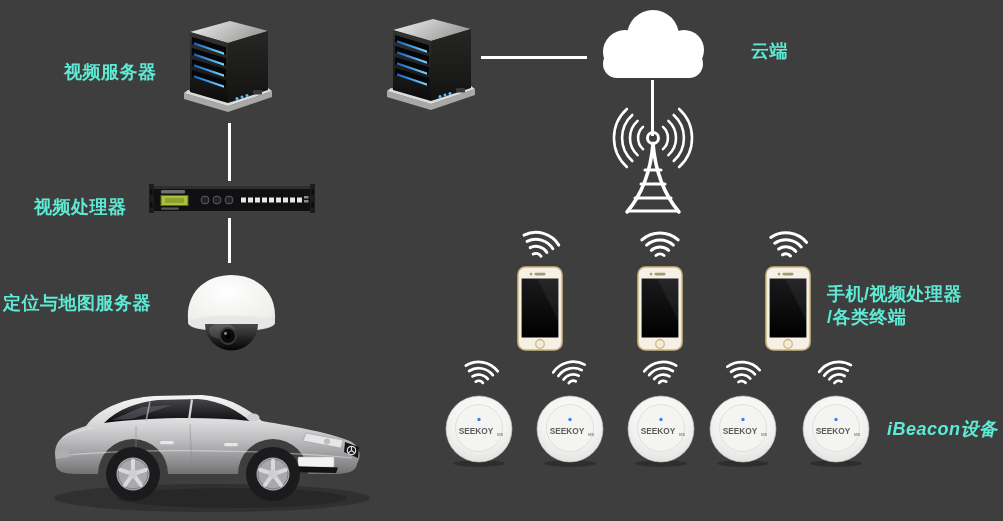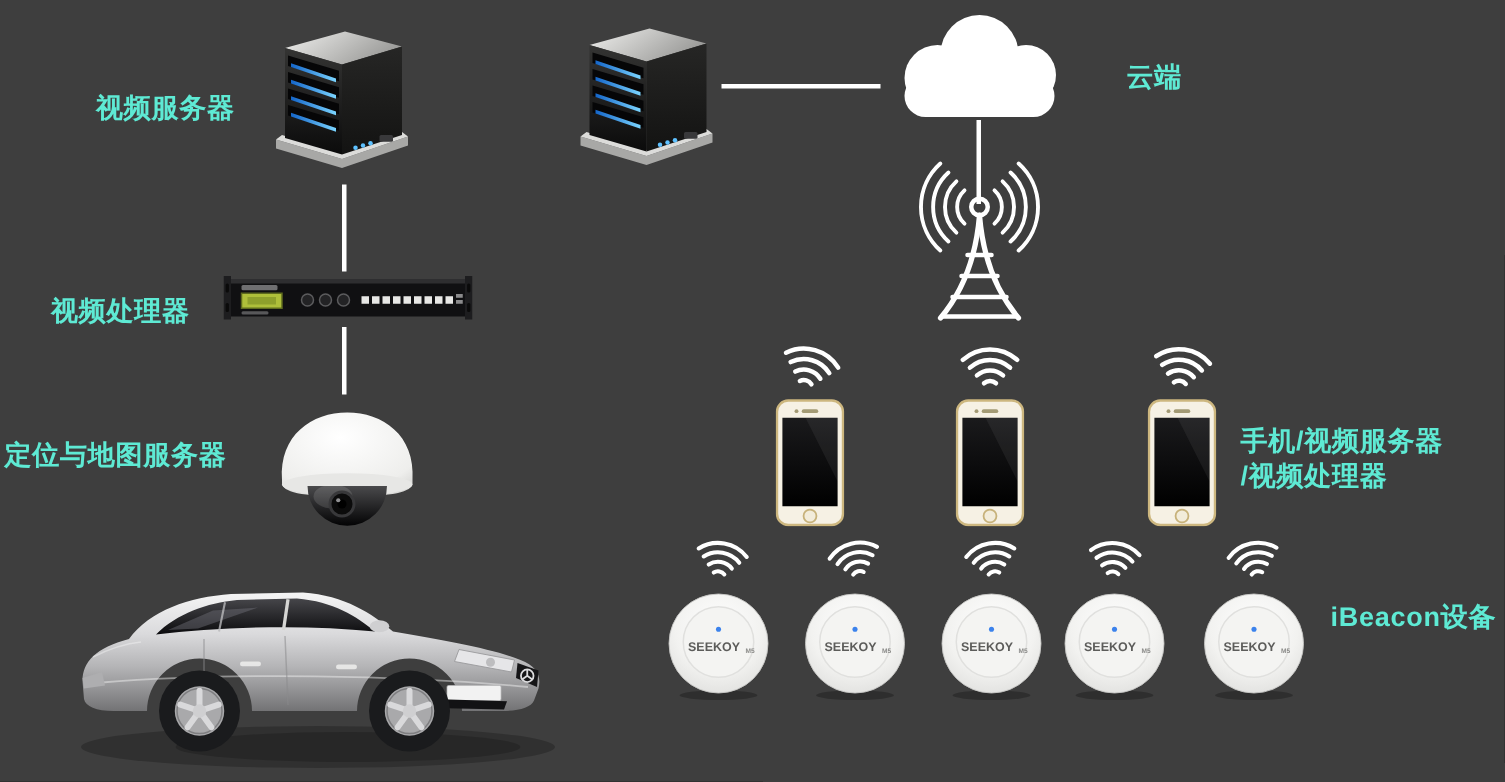--- a/index.html
+++ b/index.html
@@ -259,22 +259,22 @@
       <use href="#sym-phone"></use>
     </svg>
   <svg class="icon" style="left:637px;top:266px;" width="46" height="85" viewBox="0 0 46 85">
       <use href="#sym-phone"></use>
     </svg>
   <svg class="icon" style="left:765px;top:266px;" width="46" height="85" viewBox="0 0 46 85">
       <use href="#sym-phone"></use>
     </svg>
 
   <div class="label" style="left:827px;top:283px;">
-    <span style="display:block">手机/视频服务器</span>
-    <span style="display:block">/视频处理器</span>
+    <span style="display:block">手机/视频处理器</span>
+    <span style="display:block">/各类终端</span>
   </div>
 
   <svg class="icon" style="left:463px;top:357px;transform:rotate(10deg);" width="36" height="32" viewBox="0 0 40 34">
       <use href="#sym-wifi"></use>
     </svg>
   <svg class="icon" style="left:552px;top:357px;transform:rotate(-14deg);" width="36" height="32" viewBox="0 0 40 34">
       <use href="#sym-wifi"></use>
     </svg>
   <svg class="icon" style="left:643px;top:357px;transform:rotate(-10deg);" width="36" height="32" viewBox="0 0 40 34">
       <use href="#sym-wifi"></use>
@@ -325,15 +325,15 @@
   <svg class="icon" style="left:799px;top:394px;" width="74" height="74" viewBox="0 0 74 74">
     <ellipse cx="37" cy="69.5" rx="26" ry="3.2" fill="#000000" opacity="0.25"></ellipse>
     <circle cx="37" cy="35" r="33" fill="url(#gradBeacon)" stroke="#c6c6c4" stroke-width="0.6"></circle>
     <circle cx="37" cy="34" r="23.5" fill="#f4f4f2"></circle>
     <circle cx="37" cy="34" r="23.5" fill="none" stroke="#e0e0de" stroke-width="1"></circle>
     <circle cx="37" cy="25.5" r="1.7" fill="#3b82ec"></circle>
     <text x="34" y="40" text-anchor="middle" font-size="8.3" font-weight="bold" fill="#5c5c5a">SEEKOY</text>
     <text x="55" y="41.5" font-size="4.4" font-weight="bold" fill="#8a8a88">M5</text>
   </svg>
 
-  <div class="label" style="left:887px;top:400px;">iBeacon设备</div>
+  <div class="label" style="left:887px;top:418px;font-style:italic;">iBeacon设备</div>
 
 </div>
 
 </body></html>

